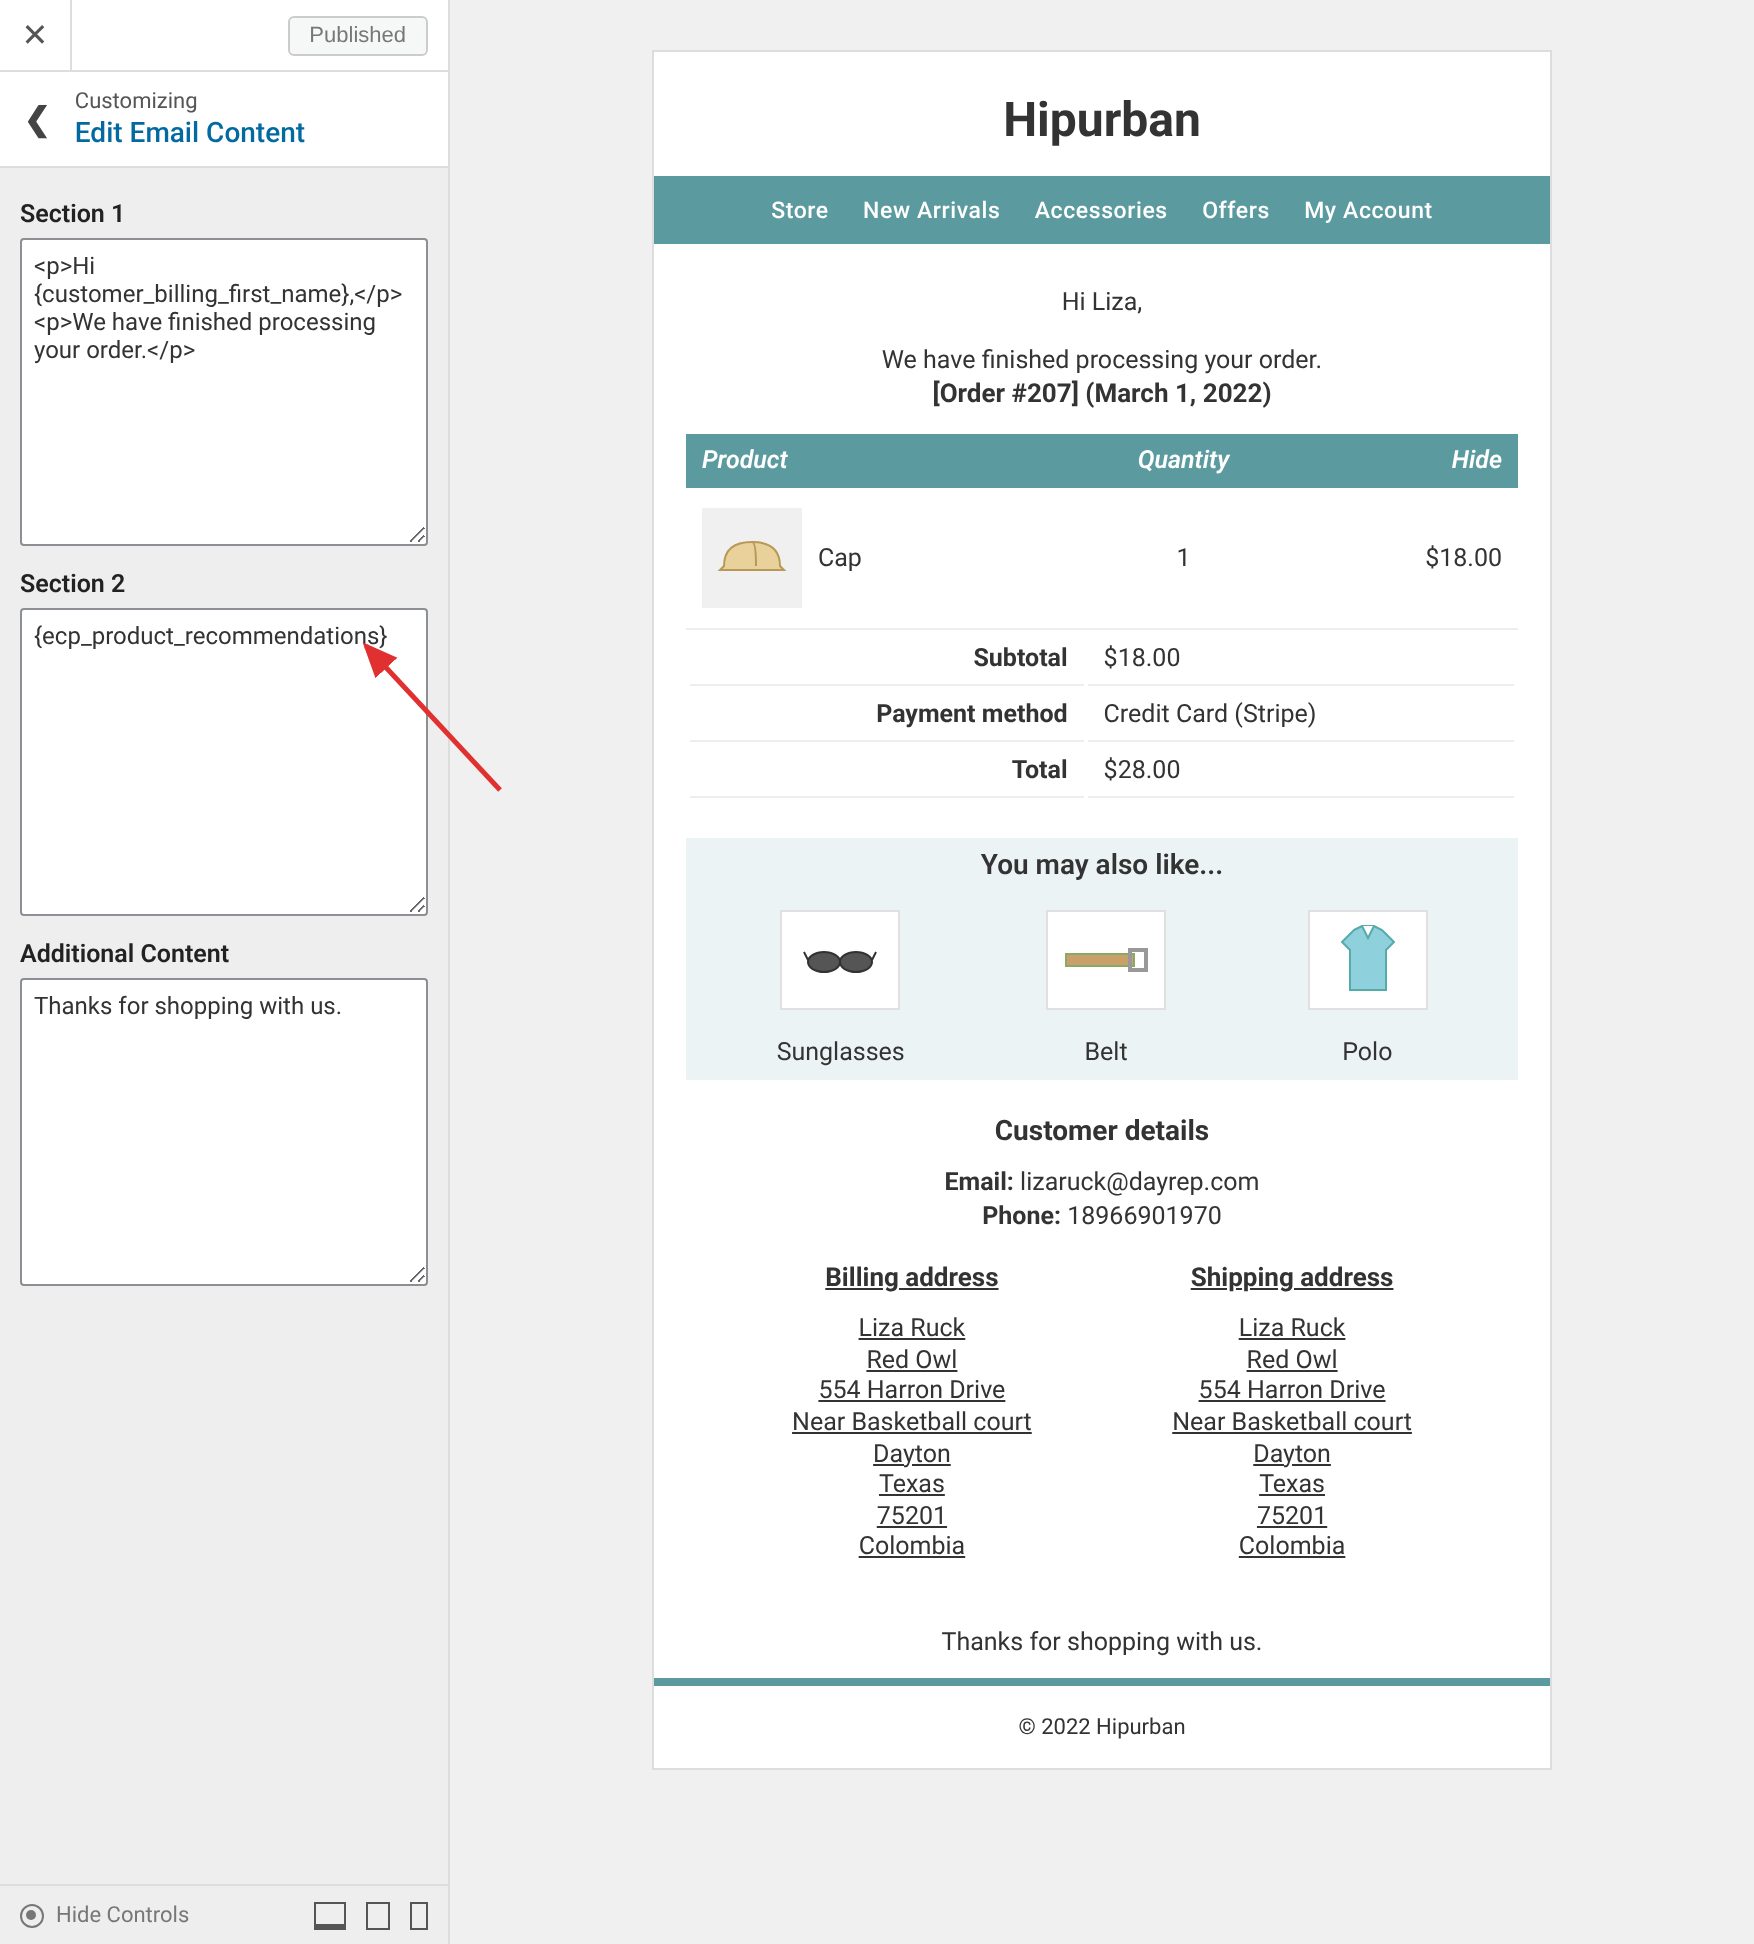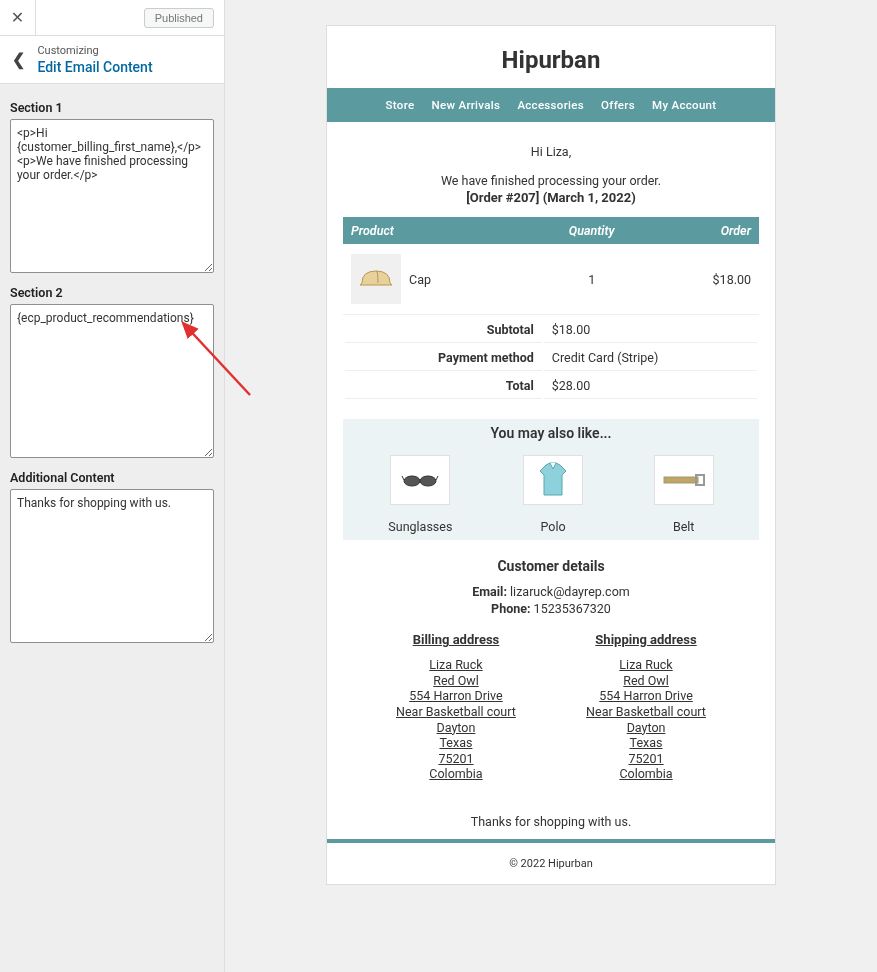--- a/index.html
+++ b/index.html
@@ -83,20 +83,31 @@
     </div>
   </div>
   <div class="panel-body">
     <div class="section-label">Section 1</div>
     <textarea rows="10" style="">&lt;p&gt;Hi {customer_billing_first_name},&lt;/p&gt;&lt;p&gt;We have finished processing your order.&lt;/p&gt;</textarea>
     <div class="section-label">Section 2</div>
     <textarea rows="10" style="">{ecp_product_recommendations}</textarea>
     <div class="section-label">Additional Content</div>
     <textarea rows="10" style="">Thanks for shopping with us.</textarea>
   </div>
+  <div class="sidebar-footer">
+    <div class="hide-controls">
+      <span class="hide-controls-icon"></span>
+      <span>Hide Controls</span>
+    </div>
+    <div class="device-btns">
+      <div class="device-btn desktop"></div>
+      <div class="device-btn tablet"></div>
+      <div class="device-btn mobile"></div>
+    </div>
+  </div>
 </div>
 
 <svg class="arrow" width="90" height="90">
   <defs>
       <marker id="ah" markerWidth="8" markerHeight="8" refX="6" refY="3" orient="auto">
         <polygon points="0 0, 7 3, 0 6" fill="#e03030"></polygon>
       </marker>
     </defs>
   <line x1="75" y1="80" x2="8" y2="8" stroke="#e03030" stroke-width="2.5" marker-end="url(#ah)"></line>
 </svg>
@@ -113,21 +124,21 @@
     </div>
     <div class="email-body">
       <div class="greeting">Hi Liza,</div>
       <div class="processing">We have finished processing your order.</div>
       <div class="order-title">[Order #207] (March 1, 2022)</div>
       <table class="order-table">
         <thead>
             <tr>
           <th>Product</th>
           <th>Quantity</th>
-          <th>Order</th>
+          <th>Hide</th>
         </tr>
           </thead>
         <tbody>
             <tr>
           <td>
                 <div class="product-cell">
             <div class="product-img">
               <svg class="cap-svg" viewBox="0 0 36 28">
                       <path d="M4 18 Q4 6 18 6 Q32 6 32 18 L34 20 L2 20 Z" fill="#e8d19a" stroke="#b89855" stroke-width="1"></path>
                       <path d="M18 6 Q20 6 20 18" fill="none" stroke="#b89855"></path>
@@ -166,42 +177,42 @@
                   <ellipse cx="11" cy="10" rx="8" ry="5" fill="#555" stroke="#333"></ellipse>
                   <ellipse cx="27" cy="10" rx="8" ry="5" fill="#555" stroke="#333"></ellipse>
                   <line x1="19" y1="8" x2="19" y2="8" stroke="#333"></line>
                   <path d="M3 9 L1 5 M35 9 L37 5" stroke="#333"></path>
                 </svg>
               </div>
             <div>Sunglasses</div>
           </div>
           <div class="rec-item">
             <div class="rec-img">
+                <svg class="belt-svg" viewBox="0 0 44 18">
+                  <rect x="2" y="6" width="34" height="6" fill="#c9a06a" stroke="#8a6"></rect>
+                  <rect x="34" y="4" width="8" height="10" fill="none" stroke="#999" stroke-width="2"></rect>
+                </svg>
+              </div>
+            <div>Belt</div>
+          </div>
+          <div class="rec-item">
+            <div class="rec-img">
                 <svg class="polo-svg" viewBox="0 0 34 38">
                   <path d="M10 4 L14 2 L20 2 L24 4 L30 10 L26 14 L26 34 L8 34 L8 14 L4 10 Z" fill="#8fd0dd" stroke="#5aa"></path>
                   <path d="M14 2 L17 8 L20 2" fill="#fff" stroke="#5aa"></path>
                 </svg>
               </div>
             <div>Polo</div>
           </div>
-          <div class="rec-item">
-            <div class="rec-img">
-                <svg class="belt-svg" viewBox="0 0 44 18">
-                  <rect x="2" y="6" width="34" height="6" fill="#c9a06a" stroke="#8a6"></rect>
-                  <rect x="34" y="4" width="8" height="10" fill="none" stroke="#999" stroke-width="2"></rect>
-                </svg>
-              </div>
-            <div>Belt</div>
-          </div>
         </div>
       </div>
       <div class="customer-details">
         <div class="cd-title">Customer details</div>
         <div class="cd-row"><strong>Email:</strong> <span>lizaruck@dayrep.com</span></div>
-        <div class="cd-row"><strong>Phone:</strong> <span>15235367320</span></div>
+        <div class="cd-row"><strong>Phone:</strong> <span>18966901970</span></div>
         <div class="addresses">
           <div class="addr-col">
             <div class="addr-title">Billing address</div>
             <div class="addr-line">Liza Ruck</div>
             <div class="addr-line">Red Owl</div>
             <div class="addr-line">554 Harron Drive</div>
             <div class="addr-line">Near Basketball court</div>
             <div class="addr-line">Dayton</div>
             <div class="addr-line">Texas</div>
             <div class="addr-line">75201</div>

